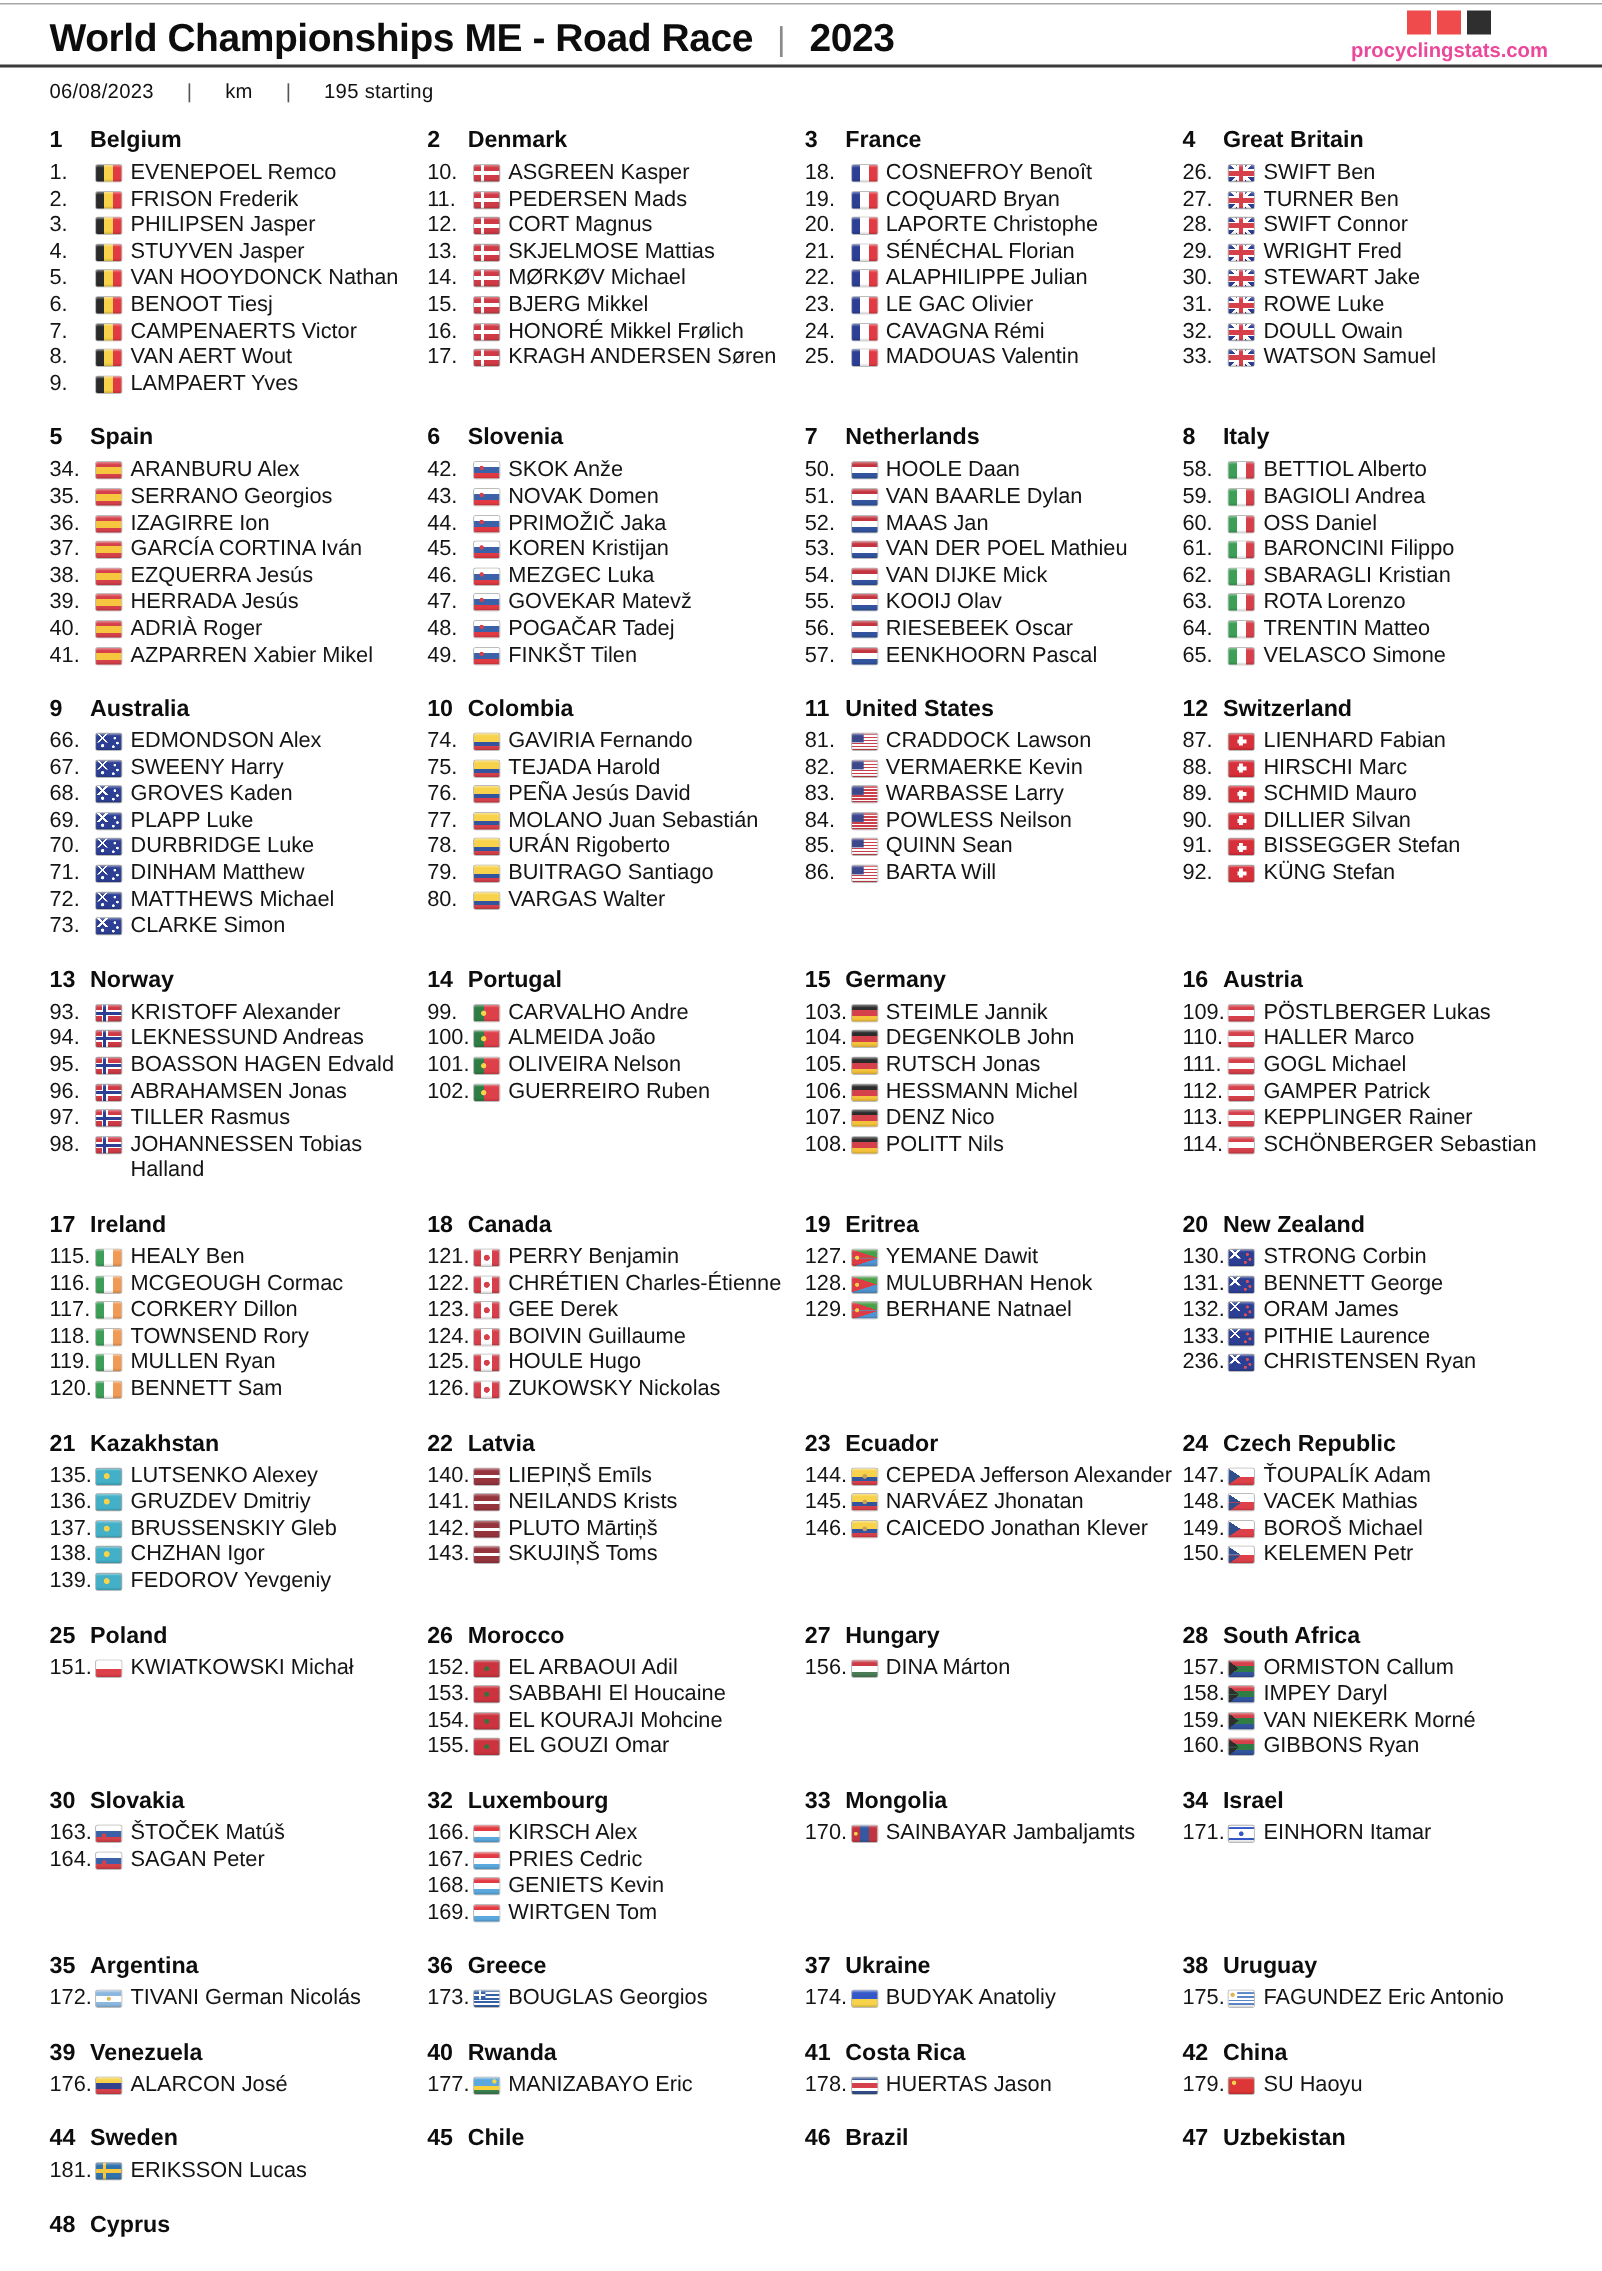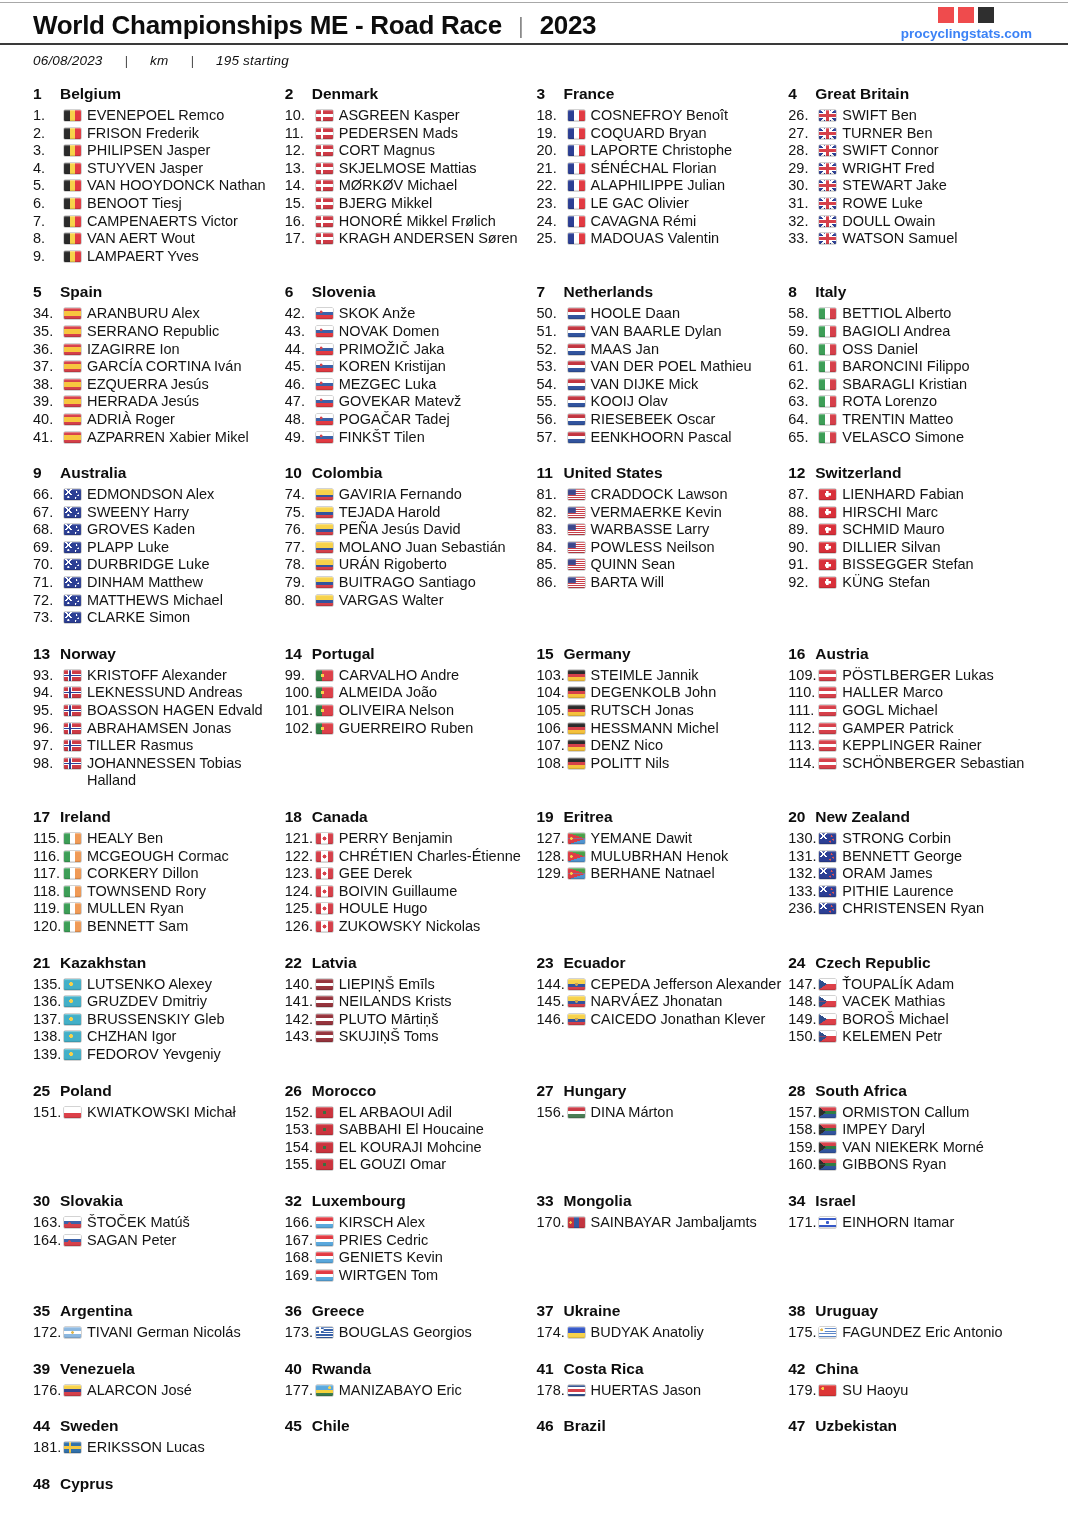--- a/index.html
+++ b/index.html
@@ -8,23 +8,23 @@
     font-family:"Liberation Sans","DejaVu Sans",sans-serif;position:relative;
   }
   .top-rule{border-top:1px solid #a8a8a8;margin-top:2px;}
   .header{display:flex;justify-content:space-between;align-items:flex-end;padding:4px 32px 2px 33px;}
   .title-row{display:flex;align-items:baseline;gap:16px;}
   .race-title,.race-year{font-size:26px;font-weight:700;color:#0d0d0d;letter-spacing:-0.3px;text-align:center;}
   .title-sep{color:#8a8a8a;font-size:22px;font-weight:400;transform:translateY(-1px);}
   .logo{display:flex;flex-direction:column;align-items:center;margin-right:4px;}
   .squares{display:flex;gap:4px;margin-bottom:3px;}
   .logo-sq{width:16px;height:16px;}
-  .site-name{font-size:13.5px;font-weight:700;color:#3b82f6;text-align:right;}
+  .site-name{font-size:13.5px;font-weight:700;color:#ec4899;text-align:right;}
   .head-rule{border-bottom:2px solid #3a3a3a;}
-  .meta{display:flex;align-items:center;gap:0;padding:8px 33px 6px 33px;font-size:13.5px;color:#111;font-style:italic;}
+  .meta{display:flex;align-items:center;gap:0;padding:8px 33px 6px 33px;font-size:13.5px;color:#111;}
   .meta .m-sep{color:#555;padding:0 22px;}
   .meta .m-item{letter-spacing:0.2px;}
   .grid{
     display:grid;grid-template-columns:repeat(4,1fr);
     column-gap:2px;row-gap:17px;padding:10px 30px 0 33px;
   }
   .team-head{display:flex;font-weight:700;font-size:15.5px;line-height:20px;color:#0d0d0d;}
   .t-num{width:27px;flex:none;}
   .riders{margin-top:3px;}
   .rider{display:flex;align-items:flex-start;font-size:14.5px;line-height:17.6px;color:#141414;}
@@ -321,21 +321,21 @@
     </div>
     <div class="riders">
         <div class="rider">
           <span class="r-num">34.</span>
           <span class="flag flag-es"></span>
           <span class="r-name">ARANBURU Alex</span>
         </div>
         <div class="rider">
           <span class="r-num">35.</span>
           <span class="flag flag-es"></span>
-          <span class="r-name">SERRANO Republic</span>
+          <span class="r-name">SERRANO Georgios</span>
         </div>
         <div class="rider">
           <span class="r-num">36.</span>
           <span class="flag flag-es"></span>
           <span class="r-name">IZAGIRRE Ion</span>
         </div>
         <div class="rider">
           <span class="r-num">37.</span>
           <span class="flag flag-es"></span>
           <span class="r-name">GARCÍA CORTINA Iván</span>

